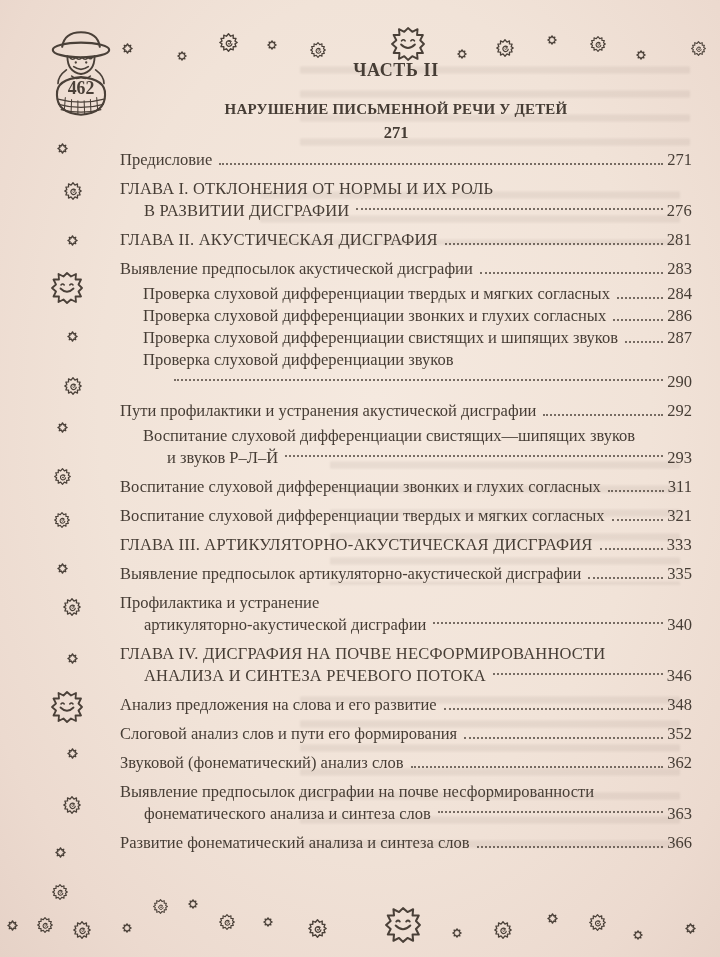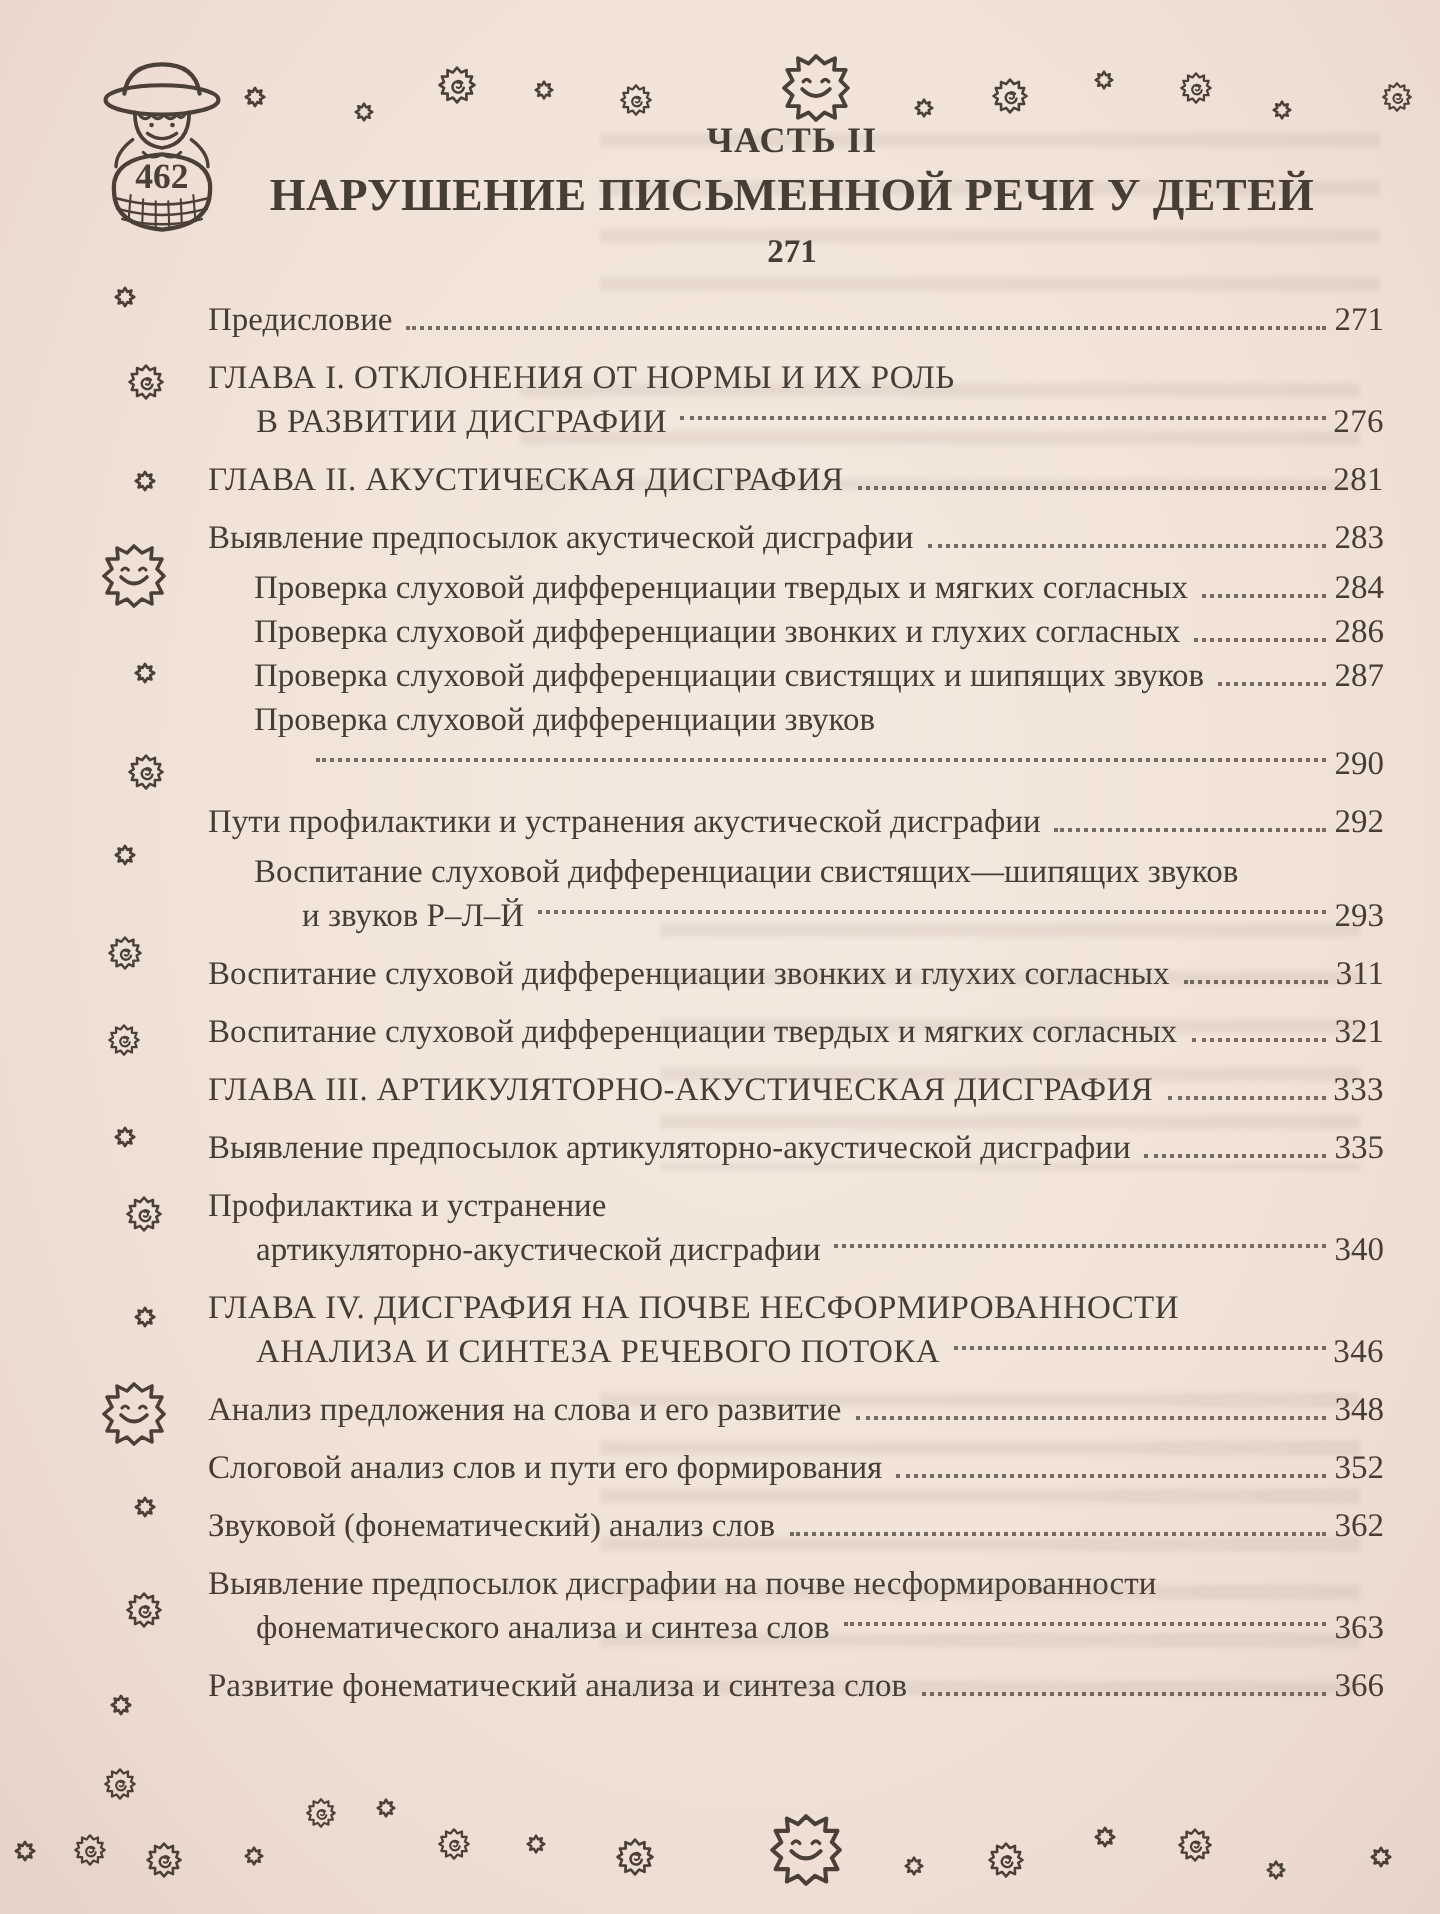--- a/index.html
+++ b/index.html
@@ -16,24 +16,24 @@
   
   .bleed {
     position:absolute; opacity:.085; filter:blur(1.2px); pointer-events:none;
     background:repeating-linear-gradient(180deg,
       rgba(88,70,60,.0) 0px, rgba(88,70,60,.0) 6px,
       rgba(88,70,60,.9) 7px, rgba(88,70,60,.9) 13px,
       rgba(88,70,60,.0) 14px, rgba(88,70,60,.0) 24px);
   }
   .hdr { position:absolute; top:60px; left:100px; right:28px; text-align:center;font-family:Liberation Serif, serif; }
   .hdr .part  { font-weight:bold; font-size:18px; letter-spacing:.6px; }
-  .hdr .title { font-weight:bold; font-size:23px; margin-top:4px; letter-spacing:.2px; }
+  .hdr .title { font-weight:bold; font-size:15px; margin-top:20px; letter-spacing:.2px; }
   .hdr .hpage { font-weight:bold; font-size:16.5px; margin-top:5px; }
 
-  .toc { position:absolute; top:149px; left:104px; right:28px;
+  .toc { position:absolute; top:149px; left:120px; right:28px;
          font-size:16.5px; line-height:22px; }
   .entry { margin-top:7px; }
   .entry:first-child { margin-top:0; }
   .entry.chapter { letter-spacing:.2px; }
   .entry.subsection { margin-top:3px; margin-left:23px; }
   .entry.subsection + .entry.subsection { margin-top:0; }
   .tline { display:flex; align-items:baseline; }
   .tline.wrap { padding-left:24px;align-items:center; }
   .ttext { white-space:nowrap; }
   .leader { flex:1 1 auto; min-width:14px;

